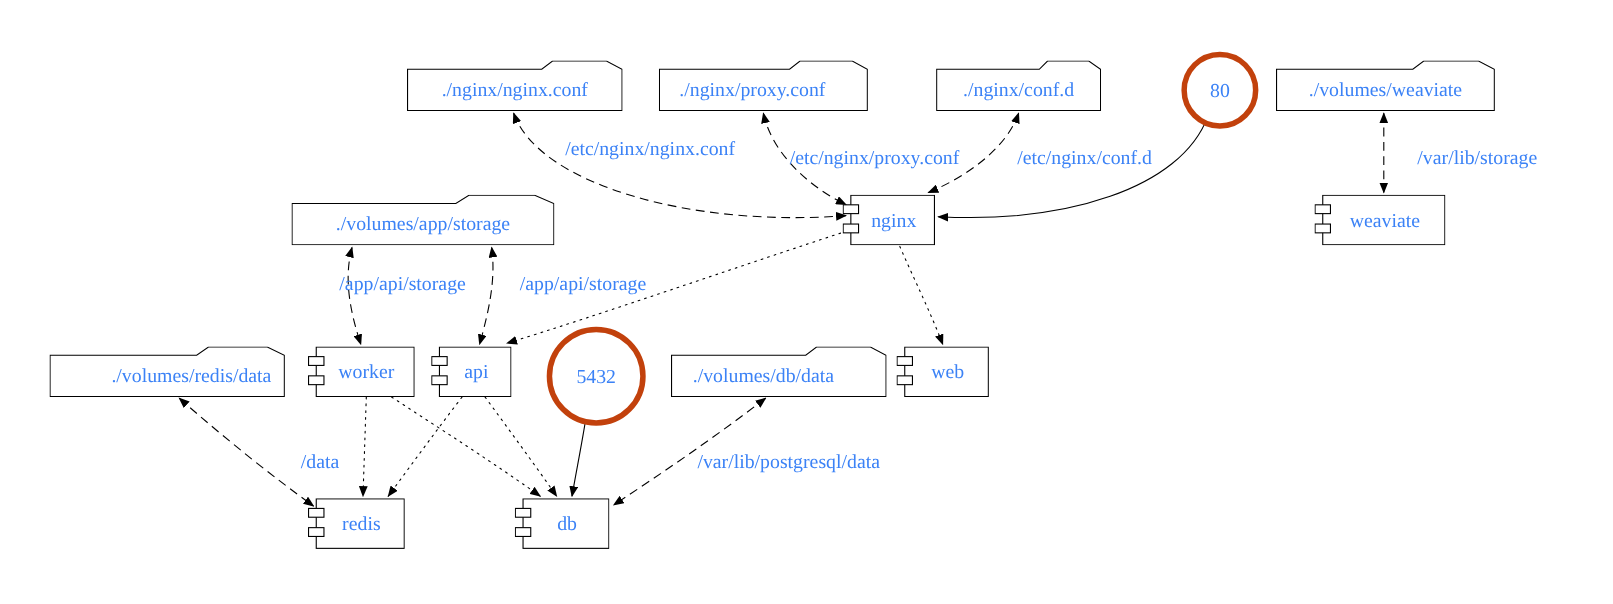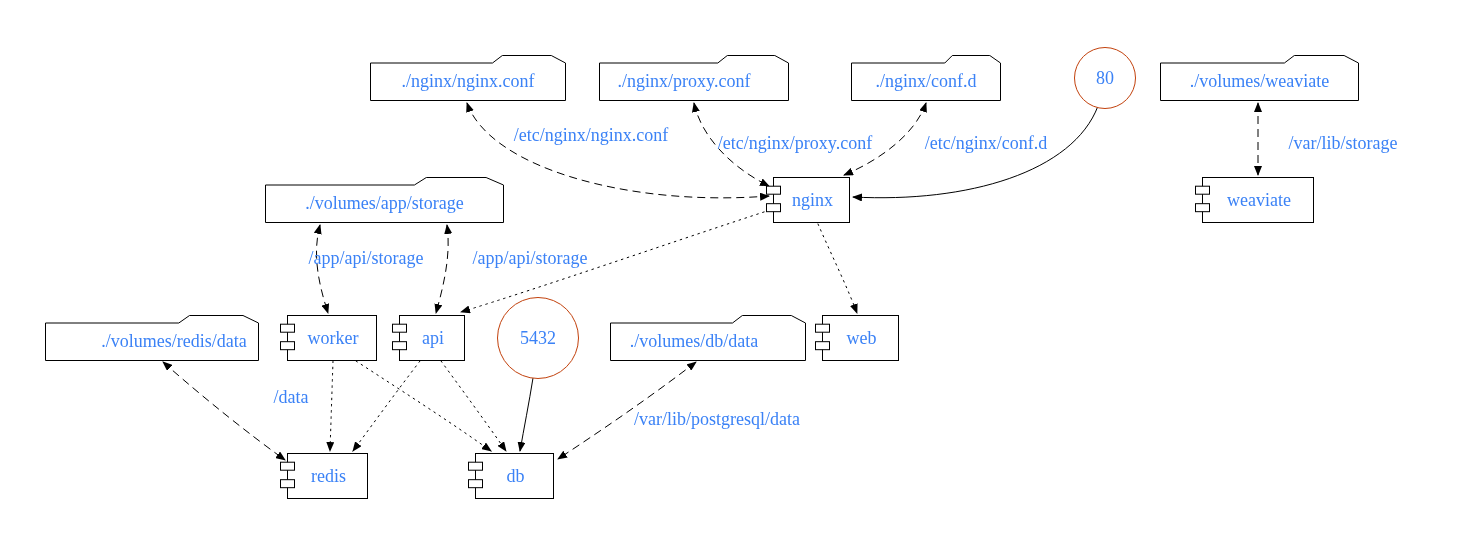--- a/index.html
+++ b/index.html
@@ -9,21 +9,21 @@
   .edges path.edge{fill:none;stroke:#000;stroke-width:1;}
   .edges .dashed{stroke-dasharray:8 5;}
   .edges .dotted{stroke-dasharray:1.6 4.6;stroke-linecap:round;}
   #arr path{fill:#000;stroke:none;}
   .node{position:absolute;display:flex;align-items:center;justify-content:center;font-size:18px;}
   .node .shape{position:absolute;left:0;top:0;z-index:0;}
   .node .shape path,.node .shape rect{fill:#fff;stroke:#000;stroke-width:1;}
   .node .lbl{position:relative;z-index:1;white-space:nowrap;}
   .node.folder .lbl{padding-top:6px;}
   .node.component .lbl{padding-left:9px;}
-  .node.circle{border:1px solid #c2410c;border-radius:50%;background:#fff;z-index:1;}
+  .node.circle{border:5px solid #c2410c;border-radius:50%;background:#fff;z-index:1;}
   .edge-label{position:absolute;transform:translateX(-50%);white-space:nowrap;
               font-size:18px;line-height:18px;z-index:2;}
 </style>
 </head>
 <body>
 
 <div class="canvas">
 
   <svg class="edges" width="1466" height="549">
     <defs>
@@ -158,16 +158,16 @@
       </svg>
       <span class="lbl">db</span>
     </div>
 
   <div class="edge-label" style="left:591px;top:126px">/etc/nginx/nginx.conf</div>
   <div class="edge-label" style="left:795px;top:134px">/etc/nginx/proxy.conf</div>
   <div class="edge-label" style="left:986px;top:134px">/etc/nginx/conf.d</div>
   <div class="edge-label" style="left:1343px;top:134px">/var/lib/storage</div>
   <div class="edge-label" style="left:366px;top:249px">/app/api/storage</div>
   <div class="edge-label" style="left:530px;top:249px">/app/api/storage</div>
-  <div class="edge-label" style="left:291px;top:388px">/data</div>
+  <div class="edge-label" style="left:291px;top:410px">/data</div>
   <div class="edge-label" style="left:717px;top:410px">/var/lib/postgresql/data</div>
 
 </div>
 
 </body></html>

